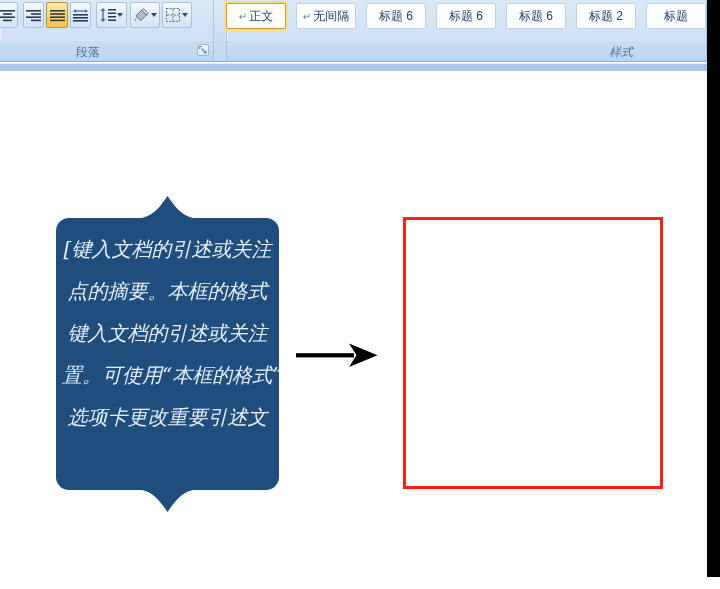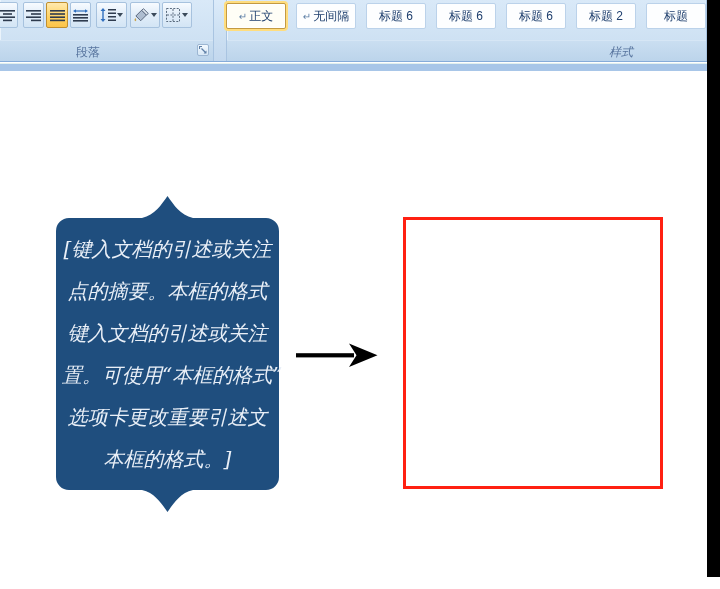--- a/index.html
+++ b/index.html
@@ -243,21 +243,20 @@
              A 13,13 0 0 1 223,35 L 223,281 A 13,13 0 0 1 210,294 L 137,294
              C 124,297 118,307 111.5,316 C 105,307 99,297 86,294 L 13,294
              A 13,13 0 0 1 0,281 L 0,35 A 13,13 0 0 1 13,22 Z" fill="#1f4e7e"></path>
   </svg>
   <div class="pq-text">
       <div class="line">[键入文档的引述或关注</div>
       <div class="line">点的摘要。本框的格式</div>
       <div class="line">键入文档的引述或关注</div>
       <div class="line">置。可使用“本框的格式”</div>
       <div class="line">选项卡更改重要引述文</div>
-      <div class="line">本框的格式。]</div>
     </div>
 
   <svg class="arrow-shape" viewBox="0 0 92 34">
     <rect x="6" y="15.2" width="58" height="4.2" fill="#000"></rect>
     <path d="M 59,5.5 L 87.5,17.3 L 59,29 L 66.5,17.3 Z" fill="#000"></path>
   </svg>
 
   <div class="red-box"></div>
 
   <div class="black-band"></div>

